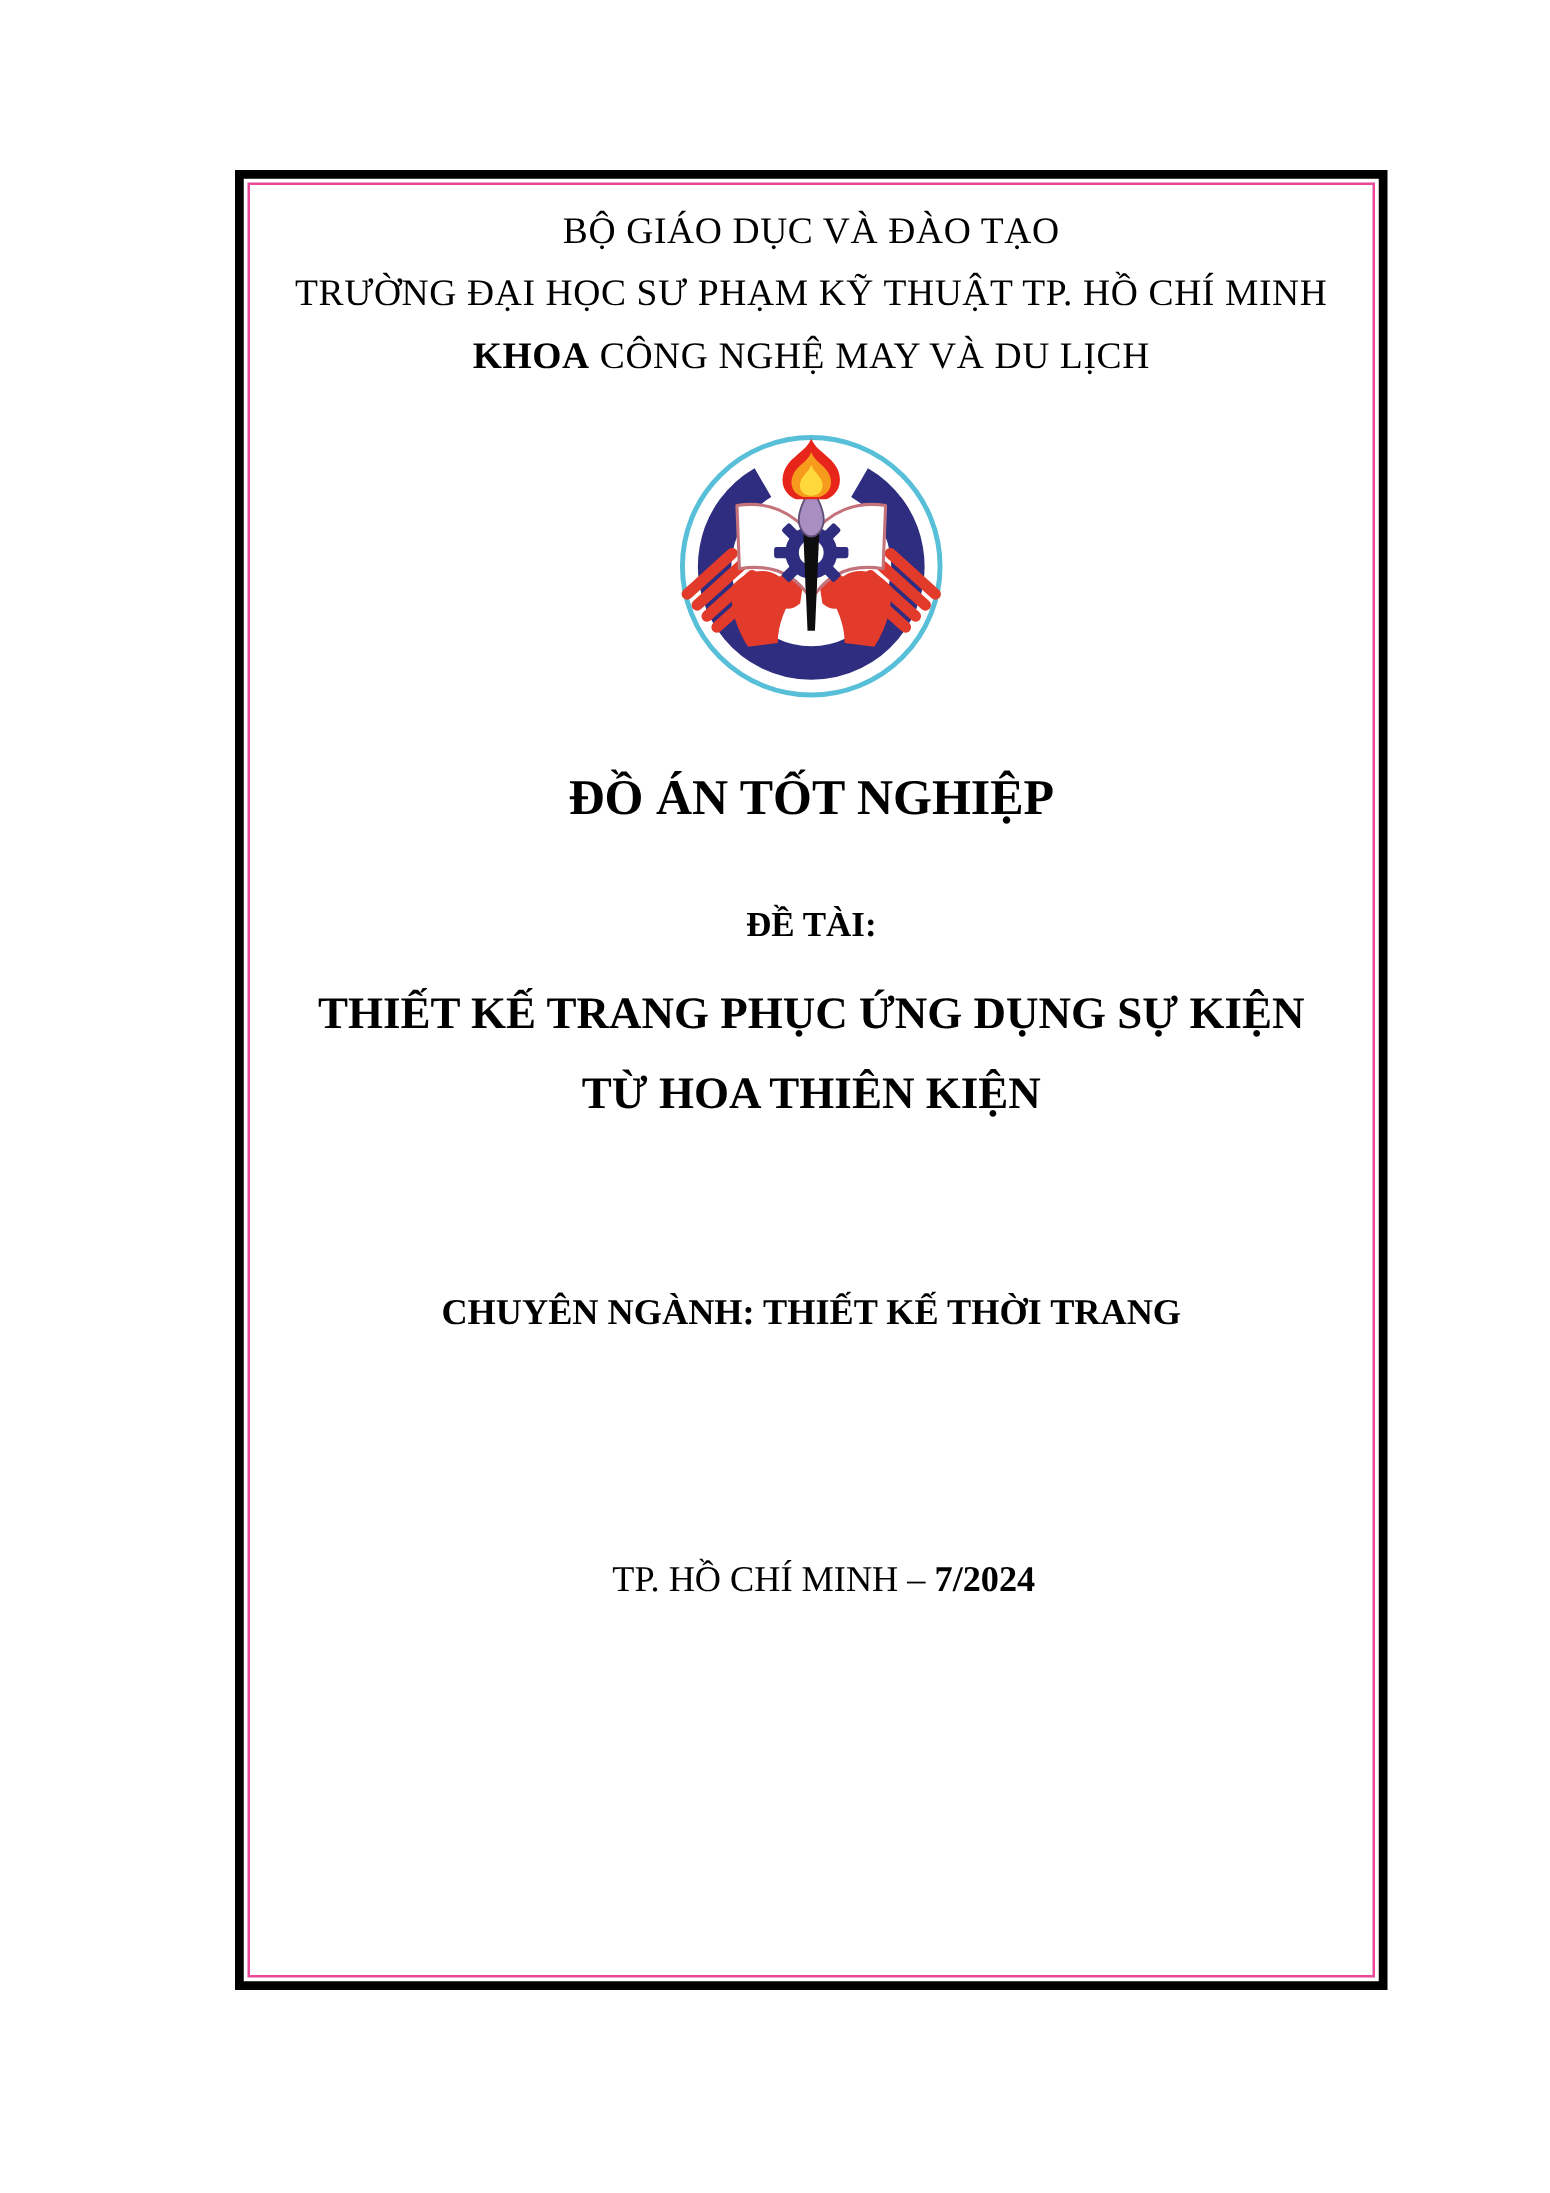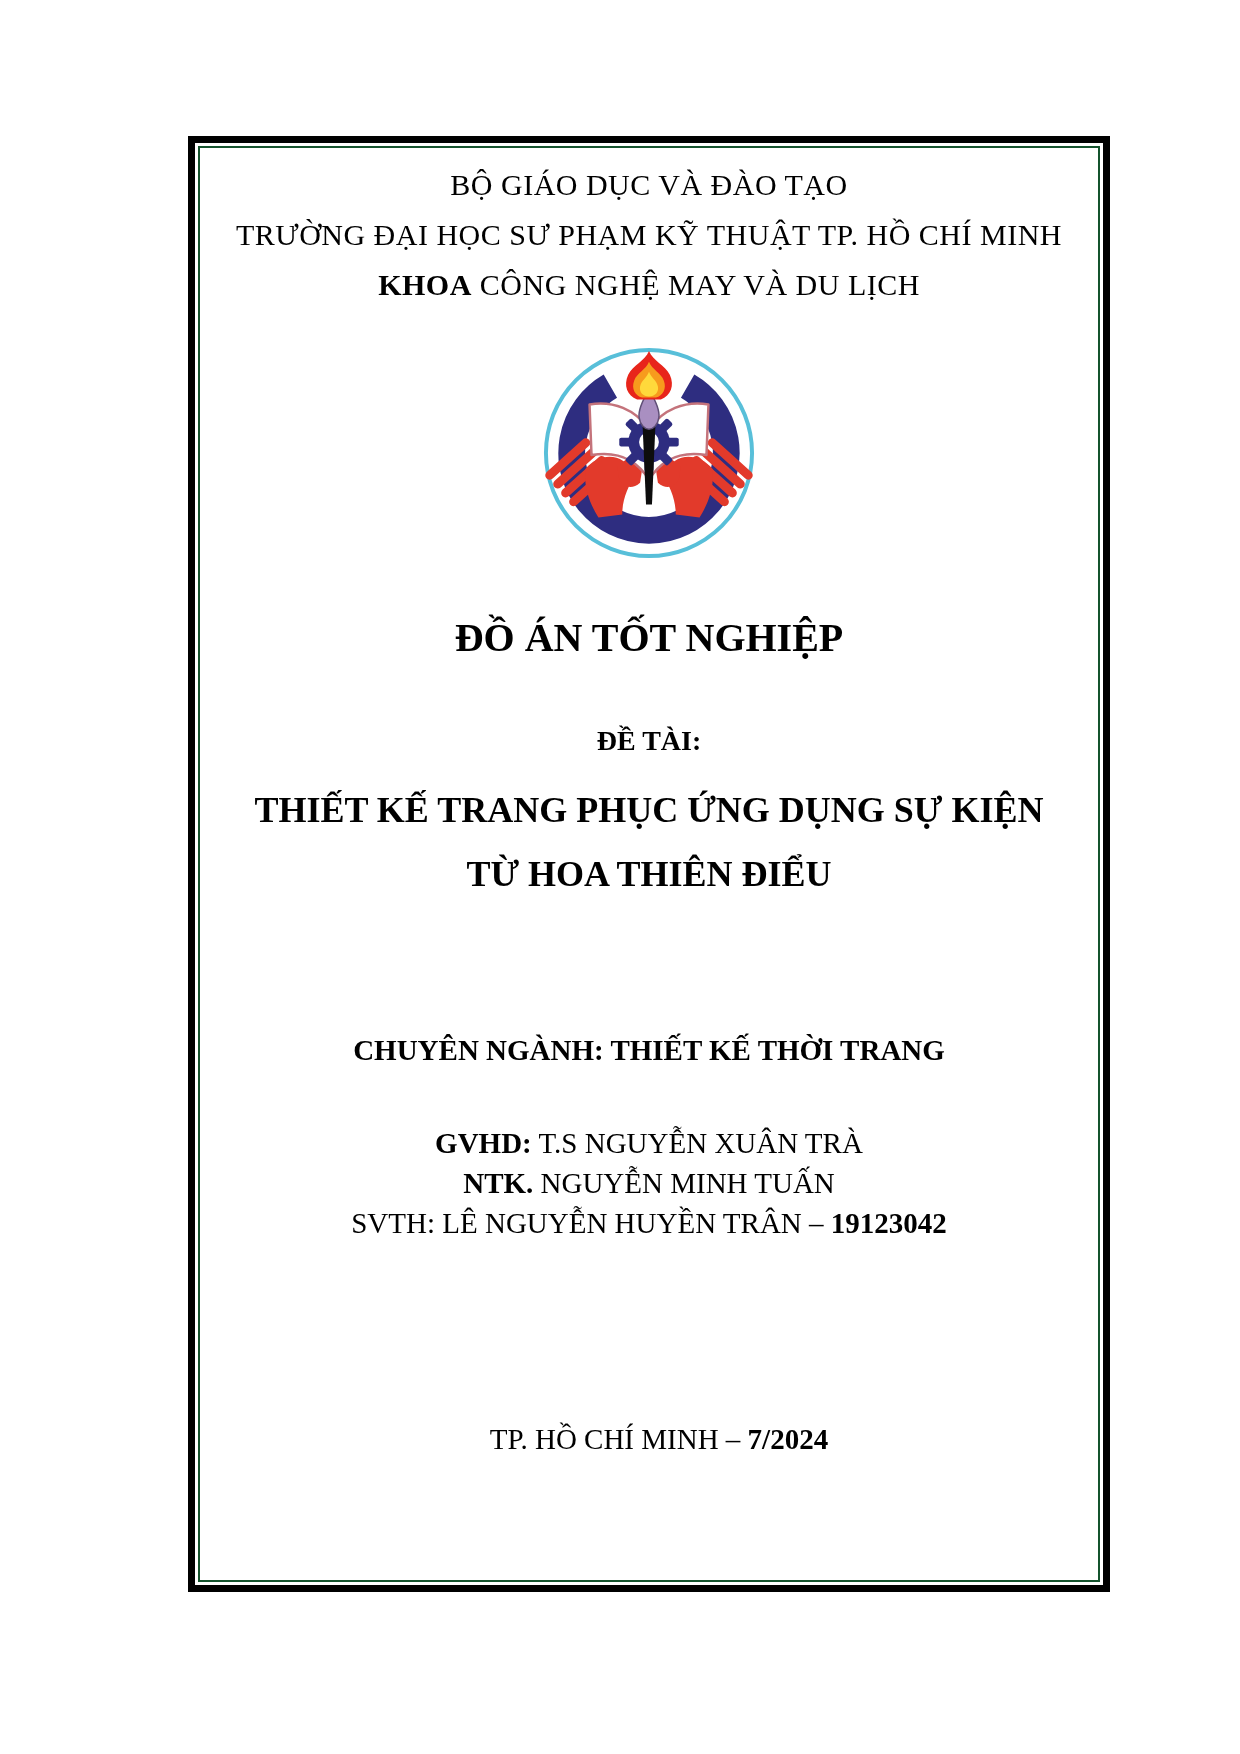--- a/index.html
+++ b/index.html
@@ -14,21 +14,21 @@
     position: absolute;
     left: 188px; top: 136px;
     width: 922px; height: 1456px;
     box-sizing: border-box;
     border: 7px solid #000;
     padding: 3px;
   }
   .frame-inner {
     width: 100%; height: 100%;
     box-sizing: border-box;
-    border: 2px solid #14532d;
+    border: 2px solid #ec4899;
     text-align: center;
     overflow: hidden;
   }
   .h-line {
     font-size: 30px;
     line-height: 50px;
     letter-spacing: 0.5px;
   }
   .header { margin-top: 12px; }
   .bold { font-weight: 700; }
@@ -131,28 +131,23 @@
           </g>
         </svg>
       </div>
 
       <div class="doc-type">ĐỒ ÁN TỐT NGHIỆP</div>
 
       <div class="topic-label">ĐỀ TÀI:</div>
 
       <div class="thesis-title">
         <div>THIẾT KẾ TRANG PHỤC ỨNG DỤNG SỰ KIỆN</div>
-        <div>TỪ HOA THIÊN ĐIỂU</div>
+        <div>TỪ HOA THIÊN KIỆN</div>
       </div>
 
       <div class="major-line"><span>CHUYÊN NGÀNH:</span><span> THIẾT KẾ THỜI TRANG</span></div>
 
-      <div class="people">
-        <div><span class="bold">GVHD:</span><span> T.S NGUYỄN XUÂN TRÀ</span></div>
-        <div><span class="bold">NTK.</span><span> NGUYỄN MINH TUẤN</span></div>
-        <div><span>SVTH:</span><span> LÊ NGUYỄN HUYỀN TRÂN – </span><span class="bold">19123042</span></div>
-      </div>
 
       <div class="place-date"><span>TP. HỒ CHÍ MINH – </span><span class="bold">7/2024</span></div>
 
     </div>
   </div>
 </div>
 
 </body></html>

